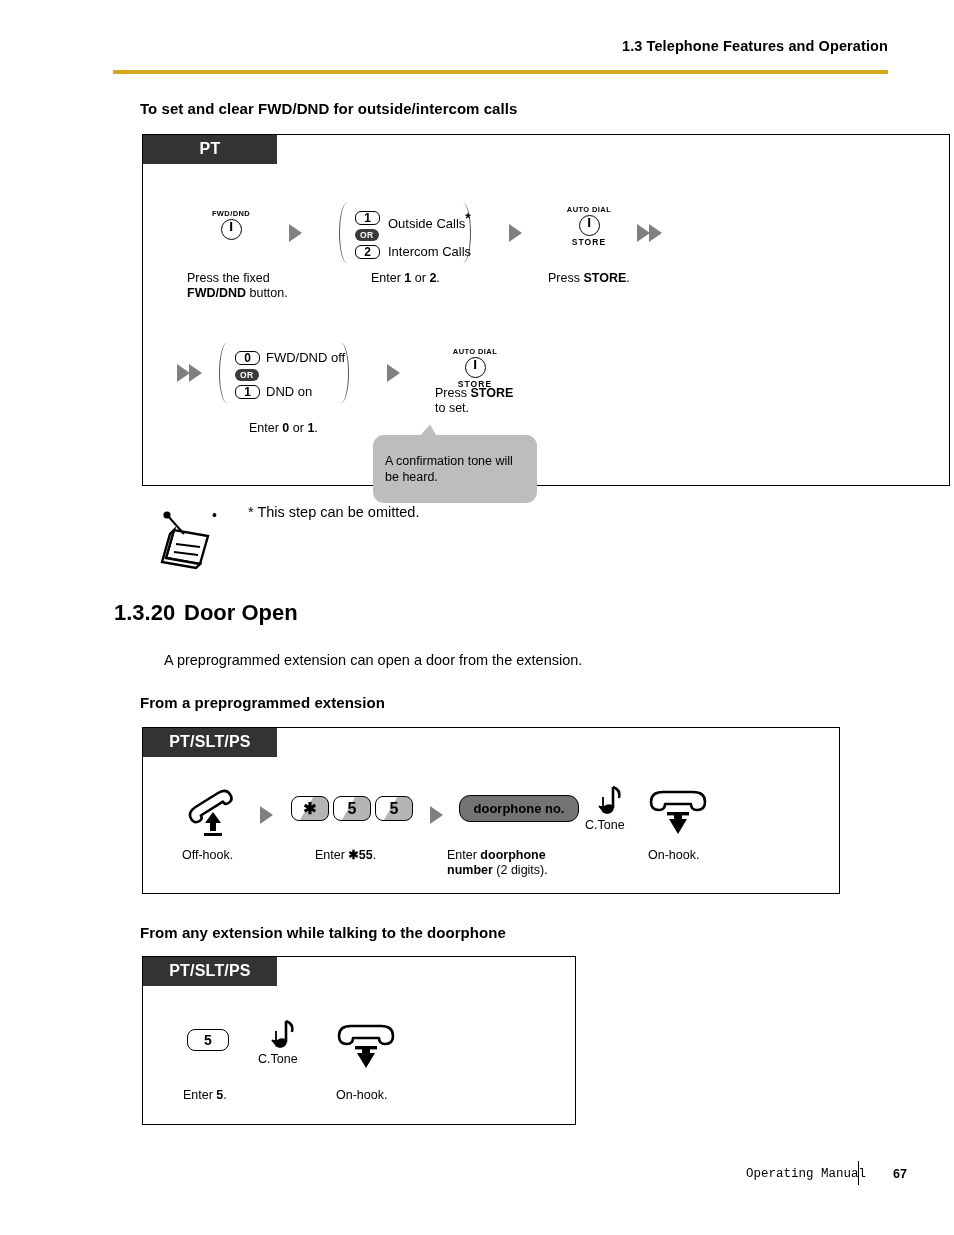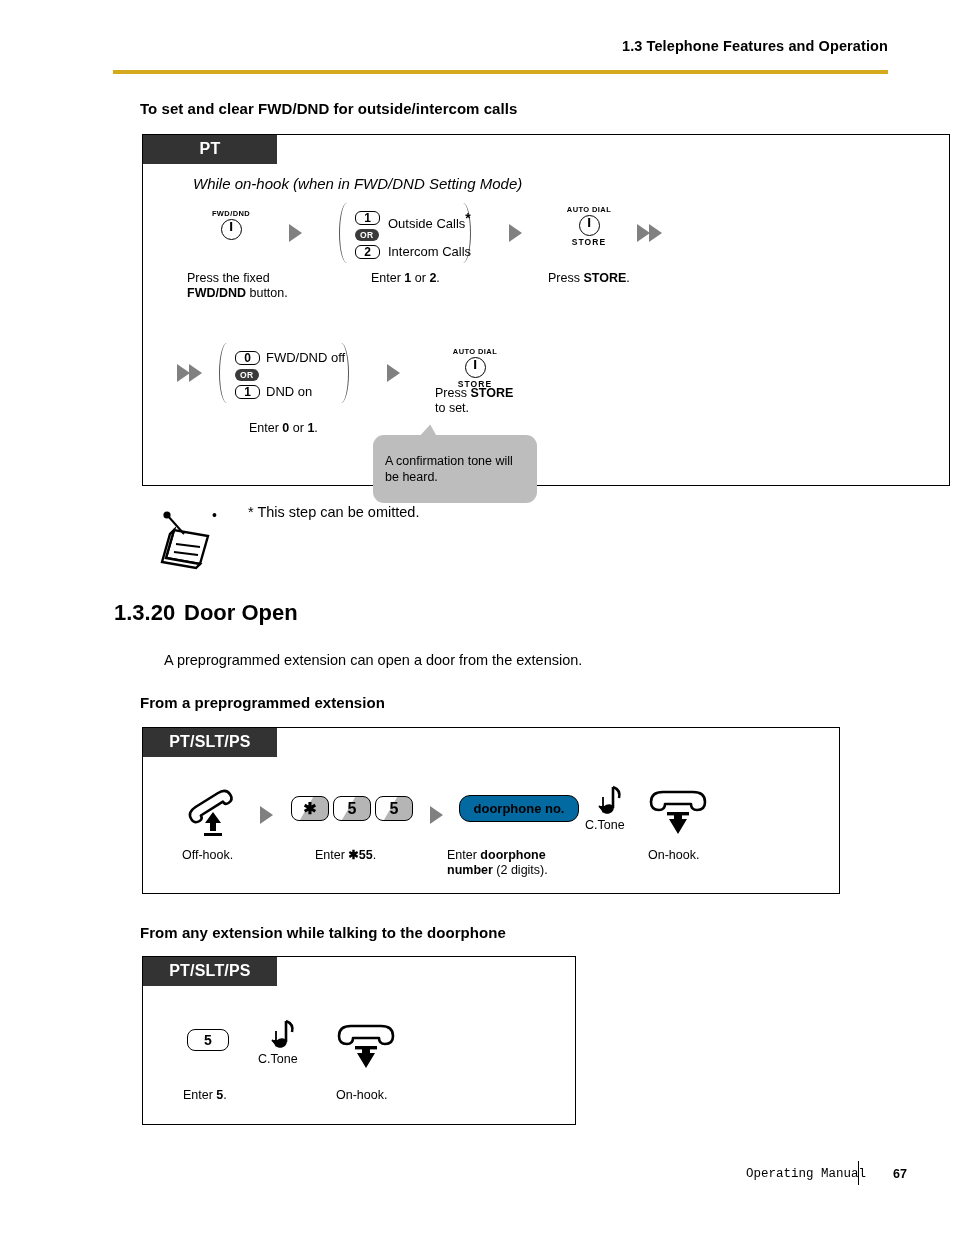--- a/index.html
+++ b/index.html
@@ -204,21 +204,21 @@
   
   .pill {
     position: absolute;
     display: inline-flex;
     align-items: center;
     justify-content: center;
     border: 1.8px solid #000;
     border-radius: 11px;
     font-size: 13px;
     font-weight: bold;
-    background: #0369a1;
+    background: #737373;
     line-height: 1;
   }
 
   .icon-wrap { position: absolute; }
   .tone-label {
     position: absolute;
     font-size: 12.5px;
     white-space: nowrap;
   }
 
@@ -253,21 +253,20 @@
   <div class="header-title">1.3 Telephone Features and Operation</div>
   <div class="header-rule"></div>
 </div>
 
 <div class="h-bold" style="position:absolute; left:140px; top:100px;">To set and clear FWD/DND for outside/intercom calls</div>
 
 <div class="proc-box" style="left:142px; top:134px; width:808px; height:352px;">
 
   <div class="proc-tag" style="left:0; top:0; width:134px;">PT</div>
 
-  <div class="proc-subtitle" style="left:50px; top:40px;">While on-hook (when in FWD/DND Setting Mode)</div>
 
   <div class="fixedbtn" style="left:50px; top:74px; width:76px;">
     <div class="lbl-top">FWD/DND</div>
     <div class="circ"></div>
   </div>
   <div class="caption" style="left:44px; top:136px;">
     <span>Press the fixed</span><br>
     <b>FWD/DND</b><span> button.</span>
   </div>
 

